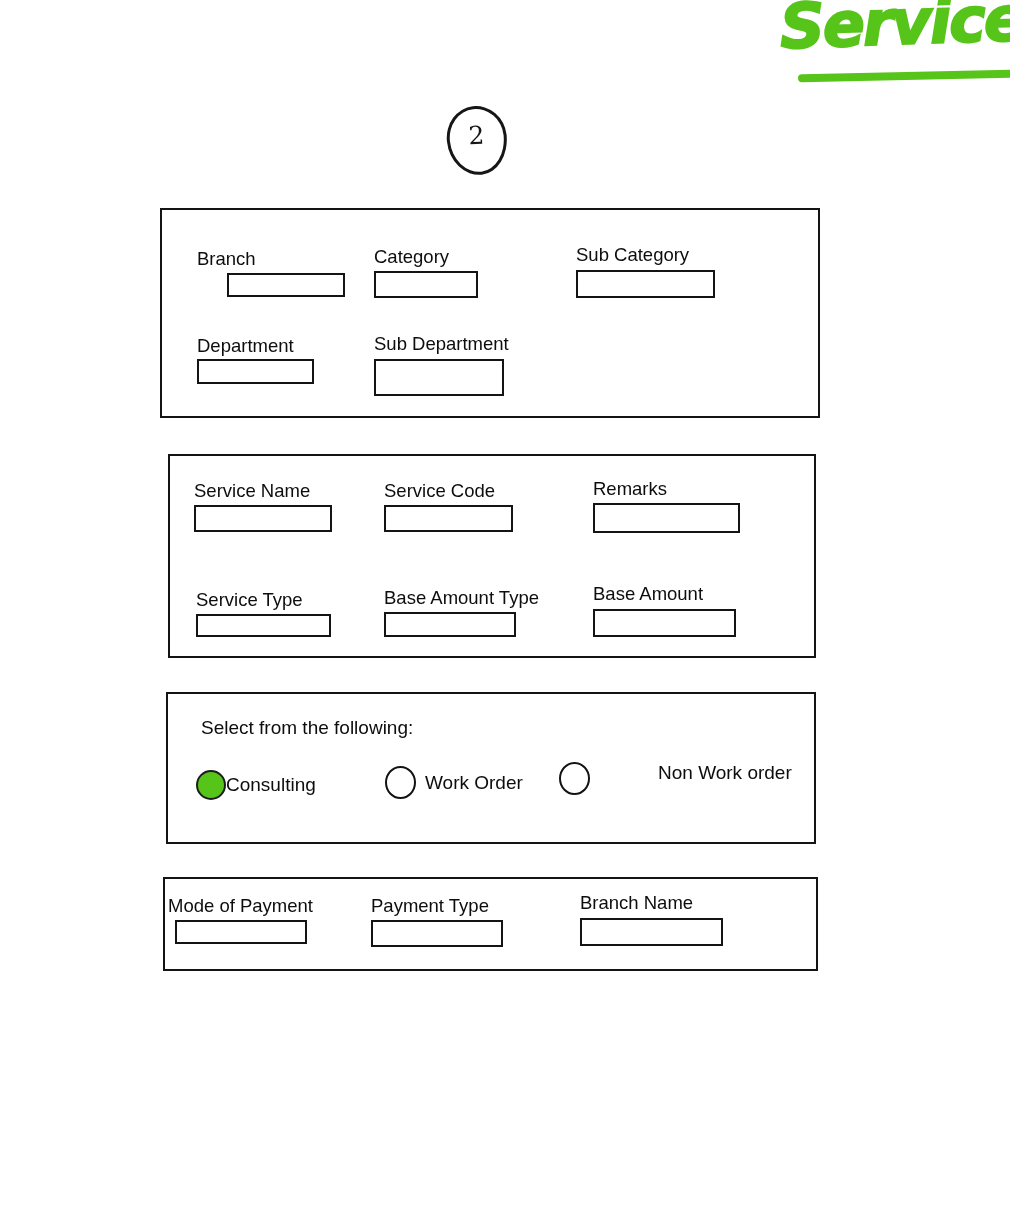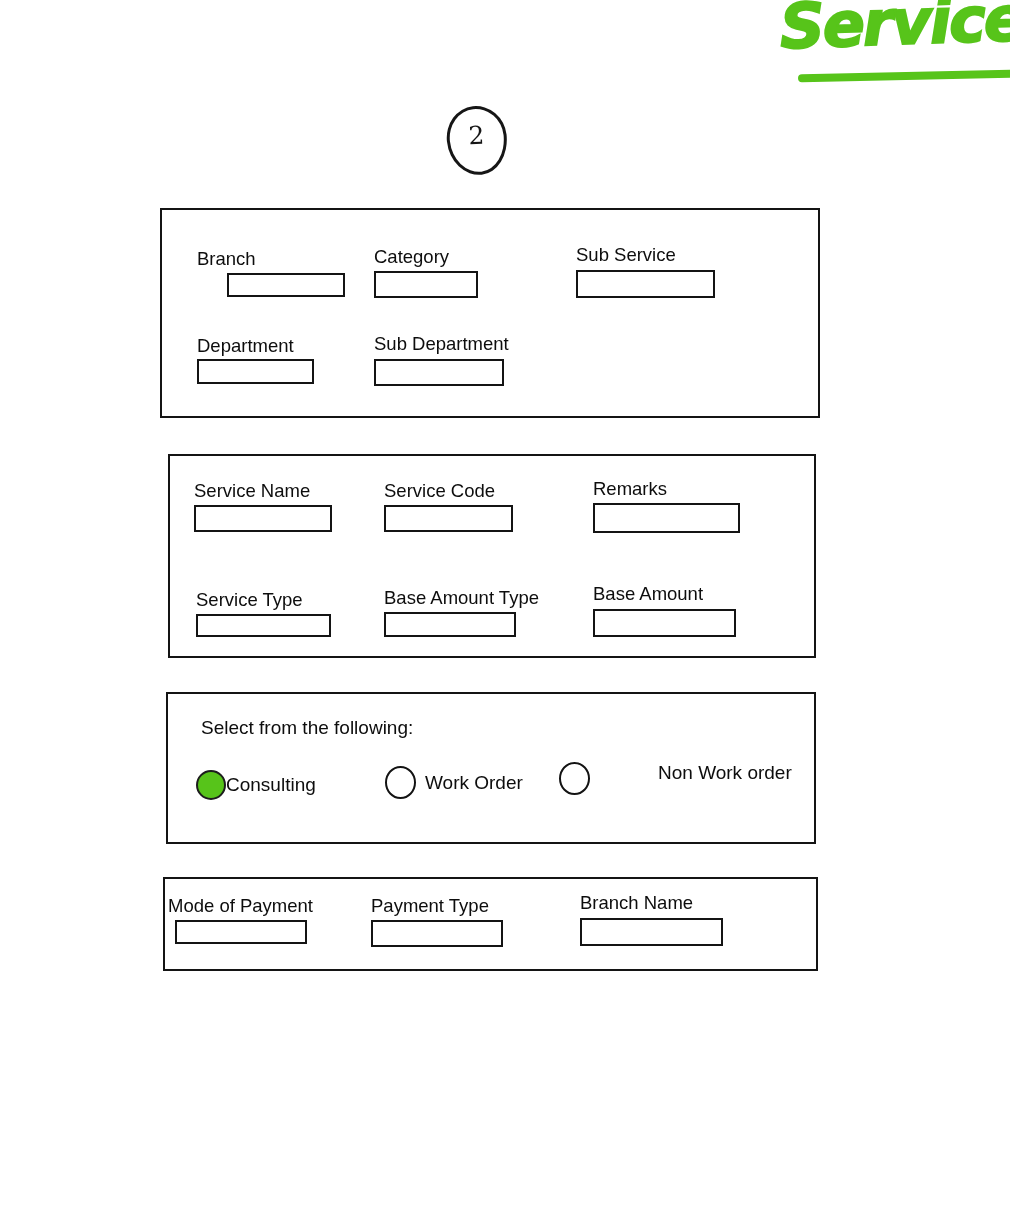--- a/index.html
+++ b/index.html
@@ -96,21 +96,21 @@
     box-sizing: border-box;
     width: 100%;
     height: 100%;
   }
 
   
   #field-branch         { left: 197px; top: 273px; width: 118px; height: 24px; padding-left: 30px; }
   #field-category       { left: 374px; top: 271px; width: 104px; height: 27px; }
   #field-sub-category   { left: 576px; top: 270px; width: 139px; height: 28px; }
   #field-department     { left: 197px; top: 359px; width: 117px; height: 25px; }
-  #field-sub-department { left: 374px; top: 359px; width: 130px; height: 27px; }
+  #field-sub-department { left: 374px; top: 359px; width: 130px; height: 37px; }
 
   #field-branch .field-label         { margin-bottom: 4px; }
   #field-category .field-label       { margin-bottom: 4px; }
   #field-sub-category .field-label   { margin-bottom: 5px; }
   #field-department .field-label     { margin-bottom: 3px; }
   #field-sub-department .field-label { margin-bottom: 5px; }
 
   
   #field-service-name      { left: 194px; top: 505px; width: 138px; height: 27px; }
   #field-service-code      { left: 384px; top: 505px; width: 129px; height: 27px; }
@@ -198,21 +198,21 @@
   <div class="field-label">Branch</div>
   <div class="field-box"></div>
 </div>
 
 <div class="field" id="field-category">
   <div class="field-label">Category</div>
   <div class="field-box"></div>
 </div>
 
 <div class="field" id="field-sub-category">
-  <div class="field-label">Sub Service</div>
+  <div class="field-label">Sub Category</div>
   <div class="field-box"></div>
 </div>
 
 <div class="field" id="field-department">
   <div class="field-label">Department</div>
   <div class="field-box"></div>
 </div>
 
 <div class="field" id="field-sub-department">
   <div class="field-label">Sub Department</div>

